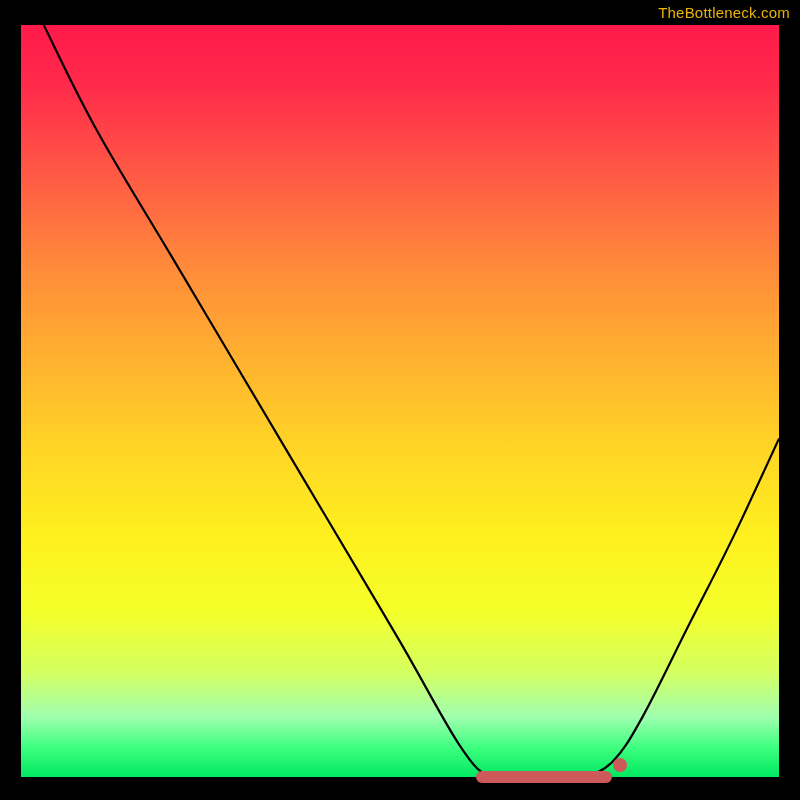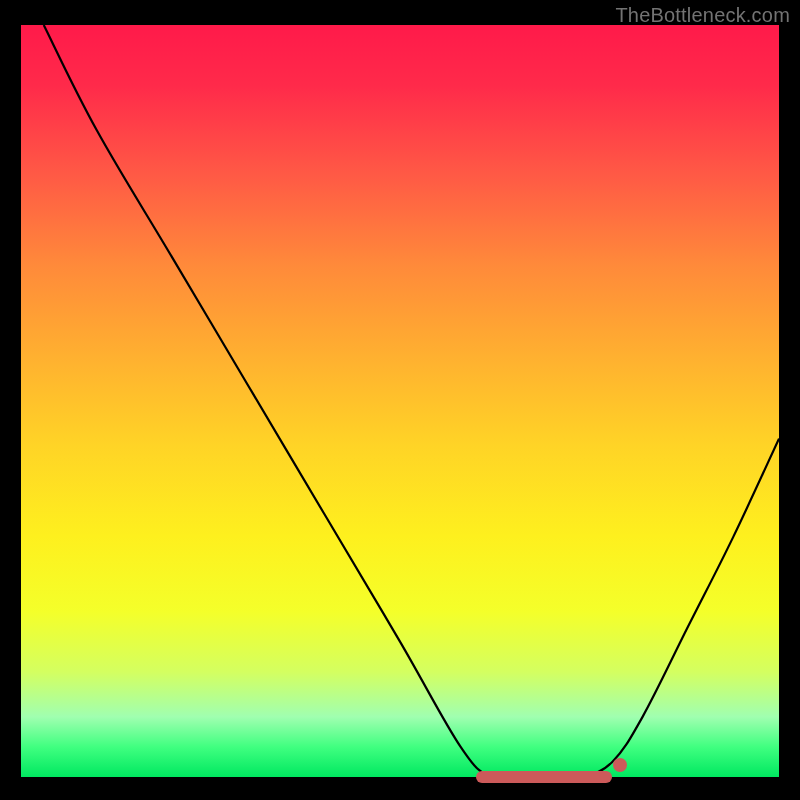--- a/index.html
+++ b/index.html
@@ -8,22 +8,22 @@
     height: 800px;
     background: #000;
     position: relative;
     font-family: Arial, sans-serif;
     overflow: hidden;
   }
   .watermark {
     position: absolute;
     top: 4px;
     right: 10px;
-    color: #737373;
-    font-size: 20px;
+    color: #eab308;
+    font-size: 15px;
     font-weight: normal;
     z-index: 10;
     letter-spacing: 0.2px;
   }
   .plot-area {
     position: absolute;
     left: 21px;
     top: 25px;
     width: 758px;
     height: 752px;

